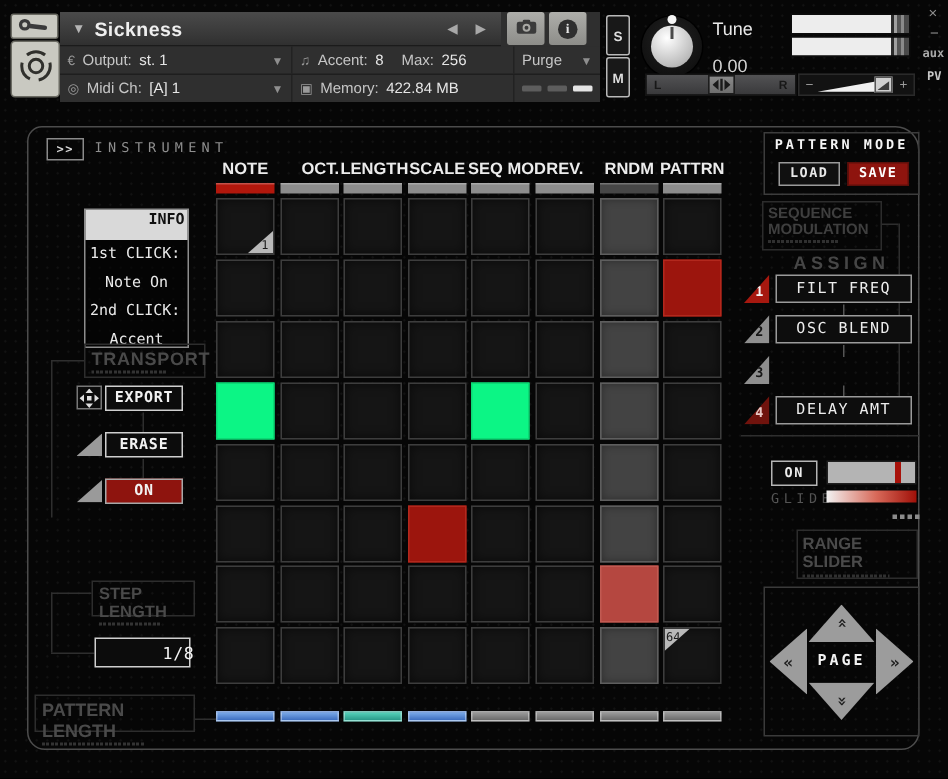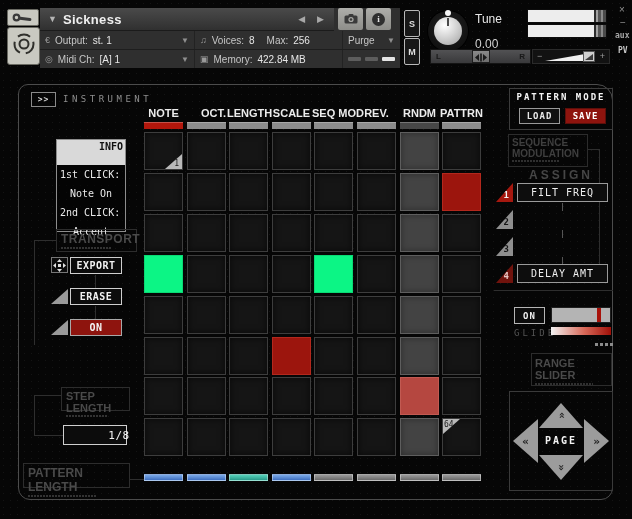--- a/index.html
+++ b/index.html
@@ -98,21 +98,21 @@
   
   .dimbox{position:absolute;border:1px solid #2d2d2d;color:#4a4a4a;font-weight:bold;
     box-sizing:border-box;padding:2px 4px;}
   .dimbox::after{content:"";display:block;margin-top:1px;height:2px;width:70%;
     background:repeating-linear-gradient(90deg,#333 0 2px,transparent 2px 3px);}
   .connector{position:absolute;background:#2e2e2e;}
 
   
   .infobox{position:absolute;left:37px;top:54px;width:70px;height:93px;border:1px solid #8d8d8d;
     background:rgba(4,4,4,.6);box-sizing:border-box;}
-  .infobox .ihead{height:25px;background:#d9d9d9;color:#111;font:bold 10px "DejaVu Sans Mono",monospace;
+  .infobox .ihead{height:20px;background:#d9d9d9;color:#111;font:bold 10px "DejaVu Sans Mono",monospace;
     text-align:center;line-height:13px;padding-left:40px;}
   .infobox .iline{color:#e9e9e9;font:10px "DejaVu Sans Mono",monospace;line-height:19px;padding-left:3px;}
   .infobox .ival{text-align:center;padding-left:0;}
 
   
   .tri-icon{position:absolute;width:17px;height:15px;background:#9a9a9a;
     clip-path:polygon(100% 0,100% 100%,0 100%);}
   .t-btn{position:absolute;width:52px;height:17px;background:#0c0c0c;border:1px solid #cfcfcf;
     color:#f2f2f2;font:bold 10px "DejaVu Sans Mono",monospace;display:flex;align-items:center;justify-content:center;
     box-sizing:border-box;letter-spacing:.5px;}
@@ -220,21 +220,21 @@
 
     <div class="rack-row" style="top:23px;">
       <div class="rack-cell" style="width:155px;">
         <span class="ricon">€</span>
         <span>Output:</span>
         <span class="val">st. 1</span>
         <span class="cellcaret">▼</span>
       </div>
       <div class="rack-cell" style="width:148px;">
         <span class="ricon">♫</span>
-        <span>Voices:</span>
+        <span>Accent:</span>
         <span class="val">8</span>
         <span style="margin-left:12px;">Max:</span>
         <span class="val">256</span>
       </div>
       <div class="rack-cell" style="flex:1;border-right:none;">
         <span>Purge</span>
         <span class="cellcaret">▼</span>
       </div>
     </div>
 
@@ -479,20 +479,23 @@
         <span>1</span>
       </div>
     <div class="slot-btn" style="top:98px;">
         <span>FILT FREQ</span>
       </div>
     <div class="slot-line" style="top:118px;"></div>
 
     <div class="slot-badge gray" style="top:125px;">
         <span>2</span>
       </div>
+    <div class="slot-btn" style="top:125px;">
+        <span>OSC BLEND</span>
+      </div>
     <div class="slot-line" style="top:145px;"></div>
 
     <div class="slot-badge gray" style="top:152px;">
         <span>3</span>
       </div>
     <div class="slot-line" style="top:172px;"></div>
 
     <div class="slot-badge darkred" style="top:179px;">
         <span>4</span>
       </div>

